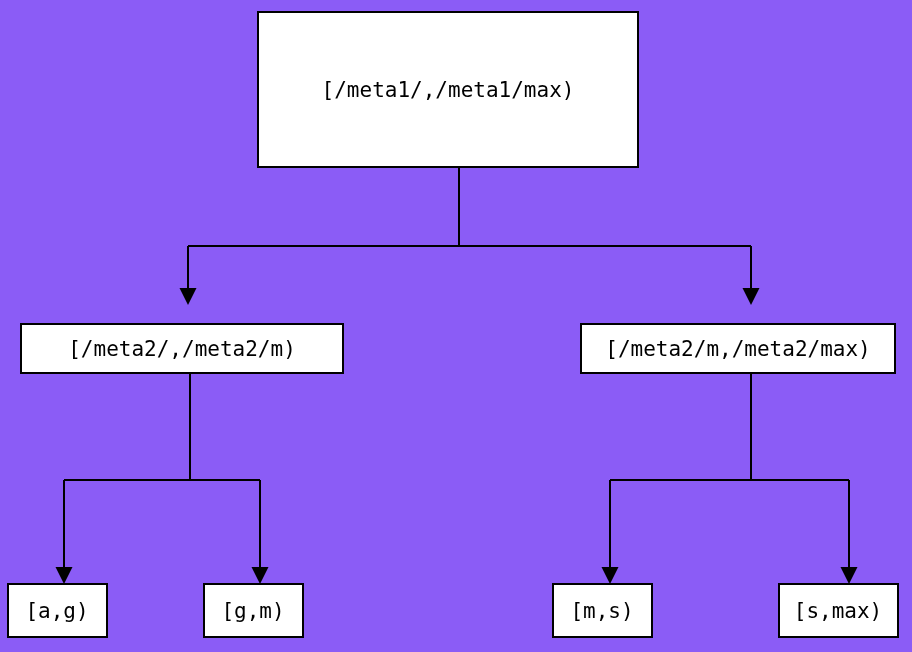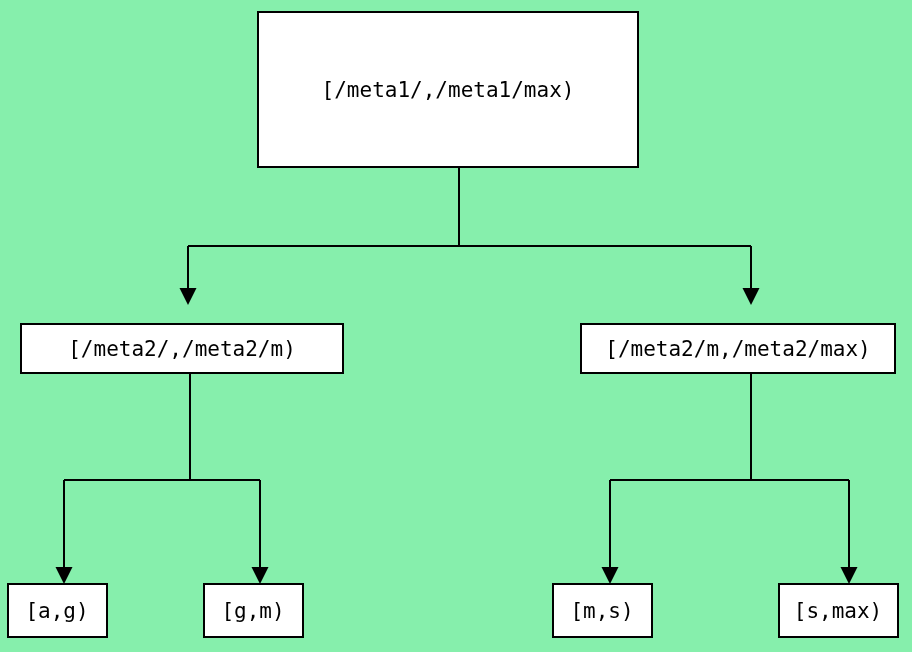--- a/index.html
+++ b/index.html
@@ -10,21 +10,21 @@
   body {
     width: 912px;
     height: 652px;
     overflow: hidden;
     font-family: "DejaVu Sans Mono", "Liberation Mono", monospace;
   }
   #diagram-root {
     position: relative;
     width: 912px;
     height: 652px;
-    background: #86efac;
+    background: #8b5cf6;
   }
   svg#tree-svg {
     display: block;
     width: 912px;
     height: 652px;
   }
   .node-box {
     fill: #ffffff;
     stroke: #000000;
     stroke-width: 2;

